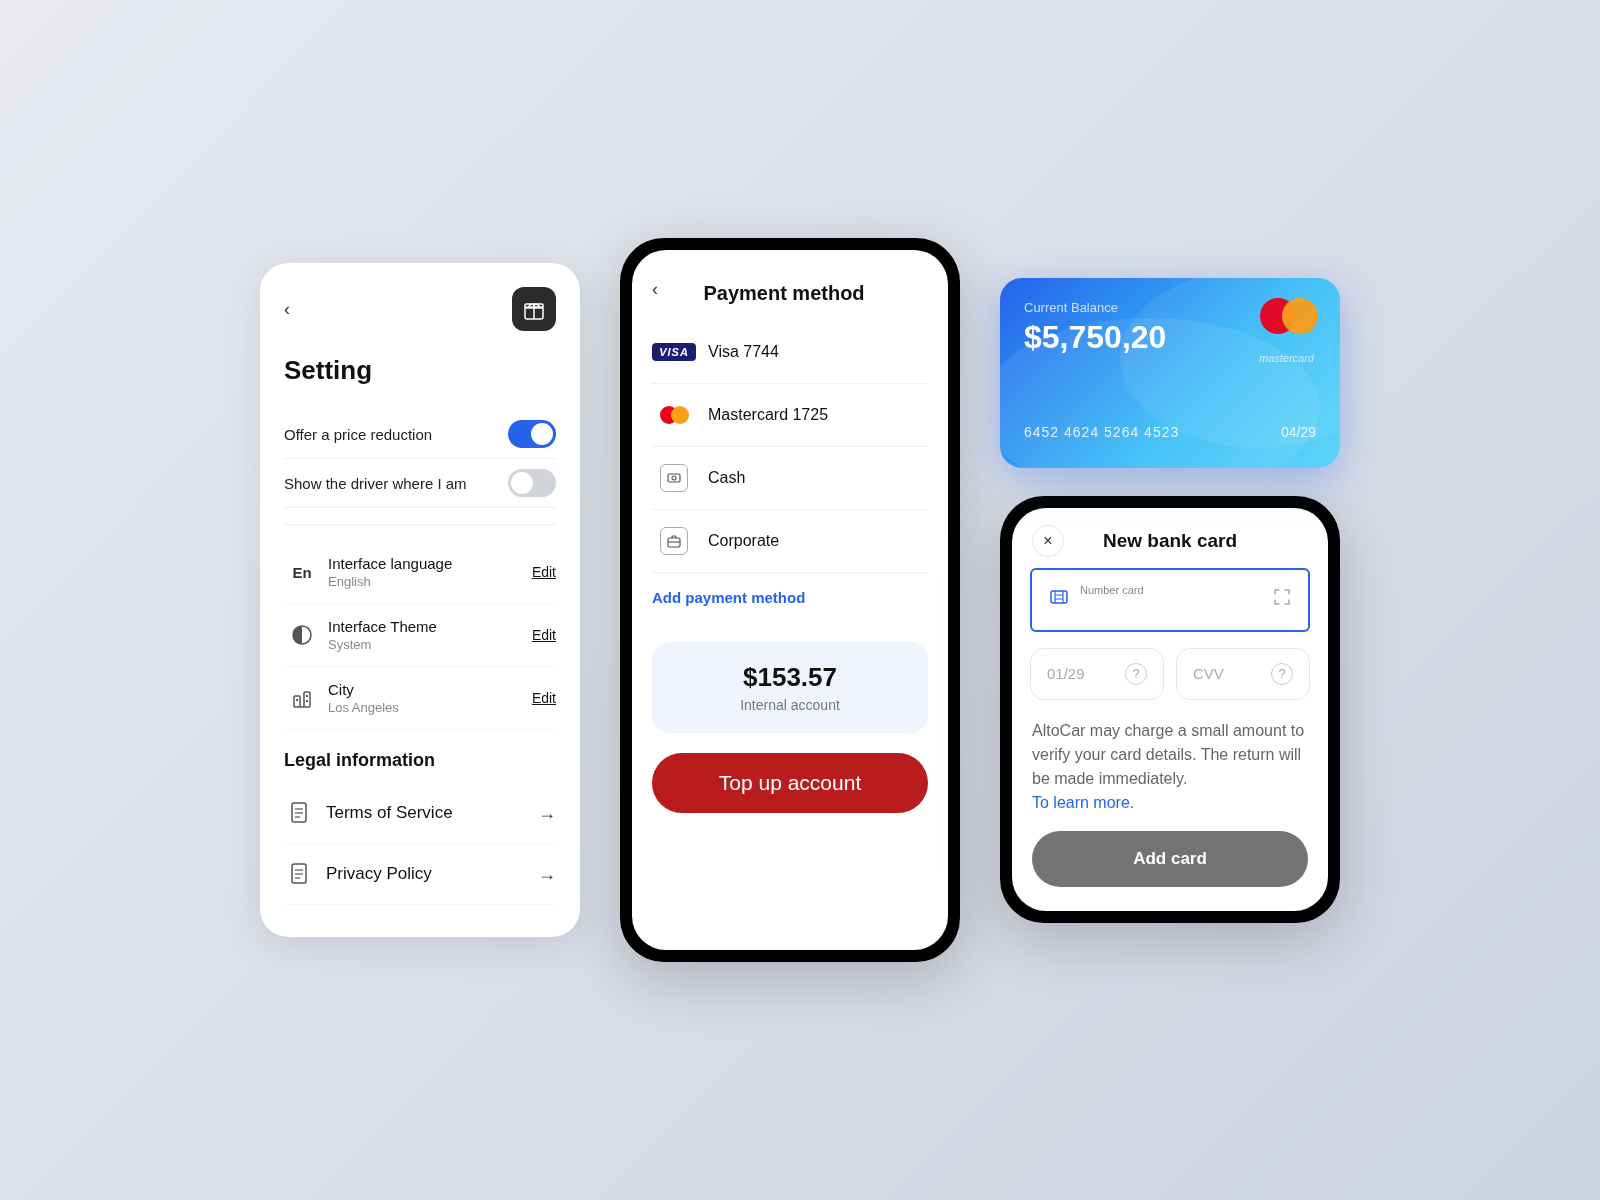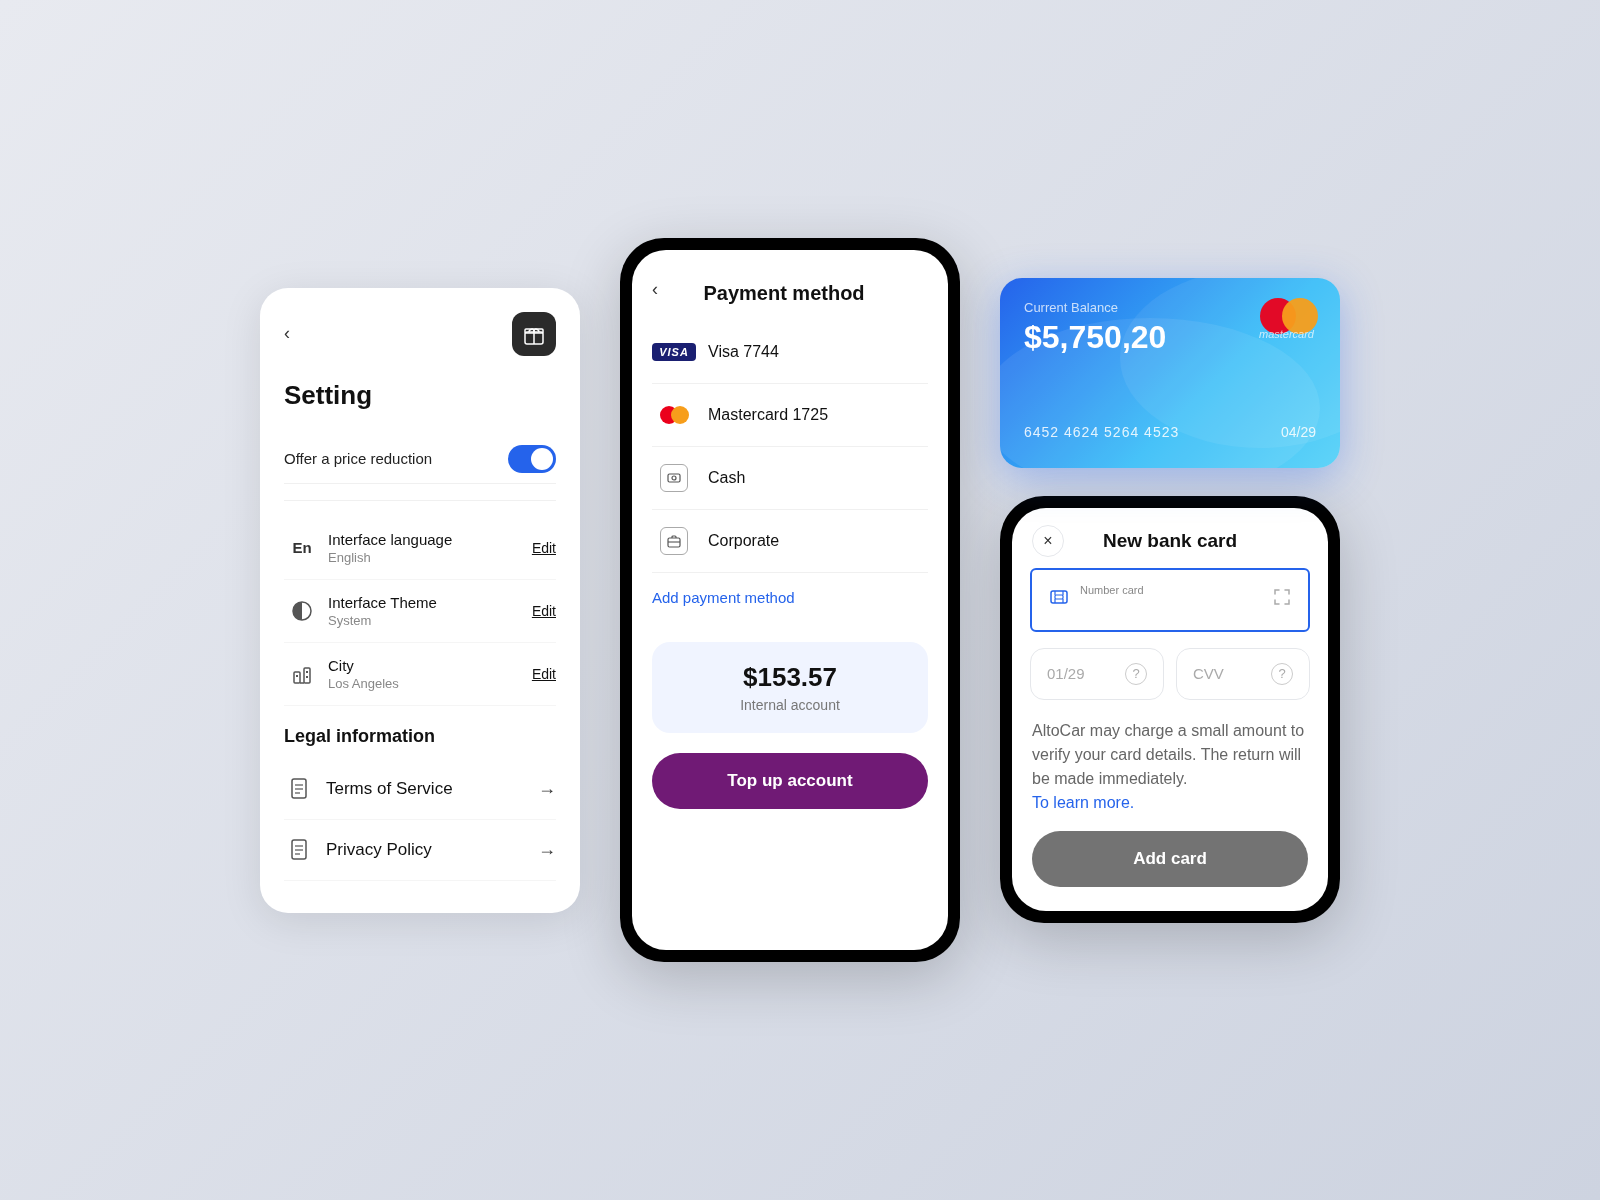--- a/index.html
+++ b/index.html
@@ -180,44 +180,44 @@
       color: white;
       font-size: 12px;
       padding: 4px 10px;
       border-radius: 20px;
       font-weight: 500;
     }
 
     .add-payment-btn {
       color: #2563eb;
       font-size: 15px;
-      font-weight: 400;
+      font-weight: 700;
       padding: 16px 20px;
       cursor: pointer;
     }
 
     .internal-account-box {
       margin: 20px;
       background: #f0f4ff;
       border-radius: 18px;
       padding: 20px;
       text-align: center;
     }
     .internal-amount { font-size: 26px; font-weight: 700; color: #111; }
     .internal-label { font-size: 14px; color: #777; margin-top: 4px; }
 
     .top-up-btn {
       margin: 0 20px 20px;
-      background: #701a75;
+      background: #b91c1c;
       color: white;
       border-radius: 50px;
       padding: 18px;
       text-align: center;
-      font-size: 17px;
-      font-weight: 700;
+      font-size: 21px;
+      font-weight: 400;
       cursor: pointer;
     }
 
     
     .right-col {
       display: flex;
       flex-direction: column;
       gap: 28px;
       align-items: flex-start;
     }
@@ -434,20 +434,24 @@
         <rect x="2" y="6" width="18" height="4" rx="1" fill="none" stroke="white" stroke-width="1.5"></rect>
       </svg>
     </div>
   </div>
 
   <div class="settings-title">Setting</div>
 
   <div class="toggle-row">
     <span class="toggle-label">Offer a price reduction</span>
     <div class="toggle on"></div>
+  </div>
+  <div class="toggle-row">
+    <span class="toggle-label">Show the driver where I am</span>
+    <div class="toggle off"></div>
   </div>
 
   <div class="settings-divider"></div>
 
   <div class="settings-item">
     <div class="settings-item-icon">
       <span style="font-size:15px;font-weight:600;color:#333;">En</span>
     </div>
     <div class="settings-item-text">
       <div class="main">Interface language</div>
@@ -583,21 +587,21 @@
 
 <div class="right-col">
 
   <div class="bank-card">
     <div class="bank-card-wave"></div>
     <div class="bank-card-wave2"></div>
     <div class="card-logo">
       <div class="mc-circle1"></div>
       <div class="mc-circle2"></div>
     </div>
-    <div style="position:absolute;top:46px;right:26px;">
+    <div style="position:absolute;top:70px;right:26px;">
       <span style="font-size:11px;color:rgba(255,255,255,0.7);font-style:italic;">mastercard</span>
     </div>
     <div class="card-balance-label">Current Balance</div>
     <div class="card-amount">$5,750,20</div>
     <div class="card-number">6452 4624 5264 4523</div>
     <div class="card-expiry">04/29</div>
   </div>
 
   <div class="new-card-phone">
     <div class="new-card-screen">

